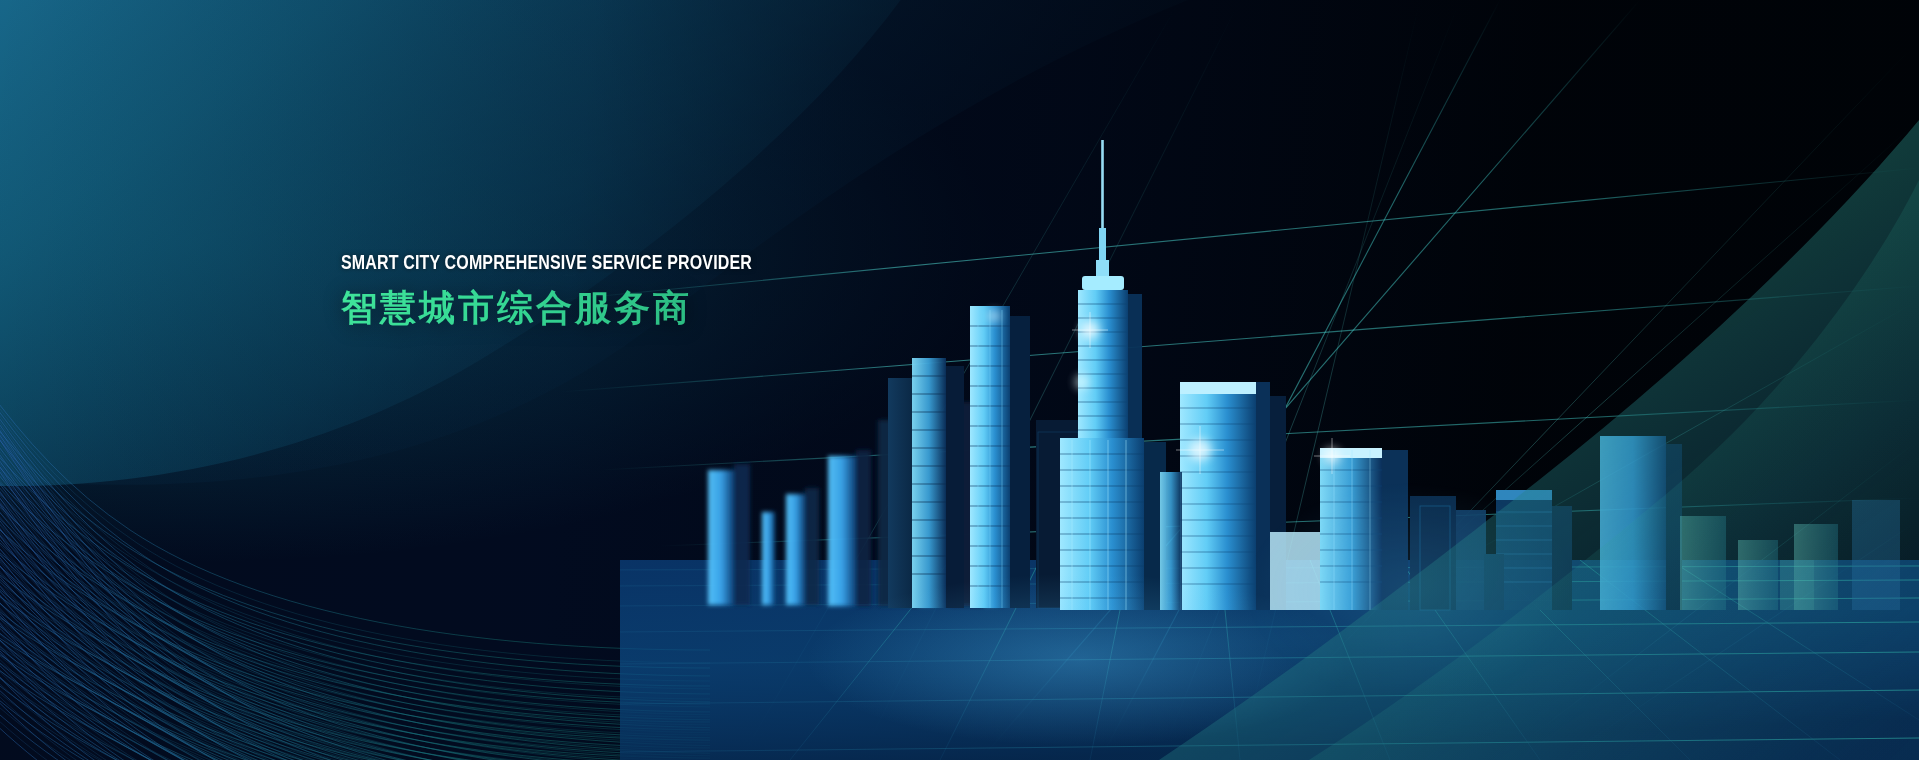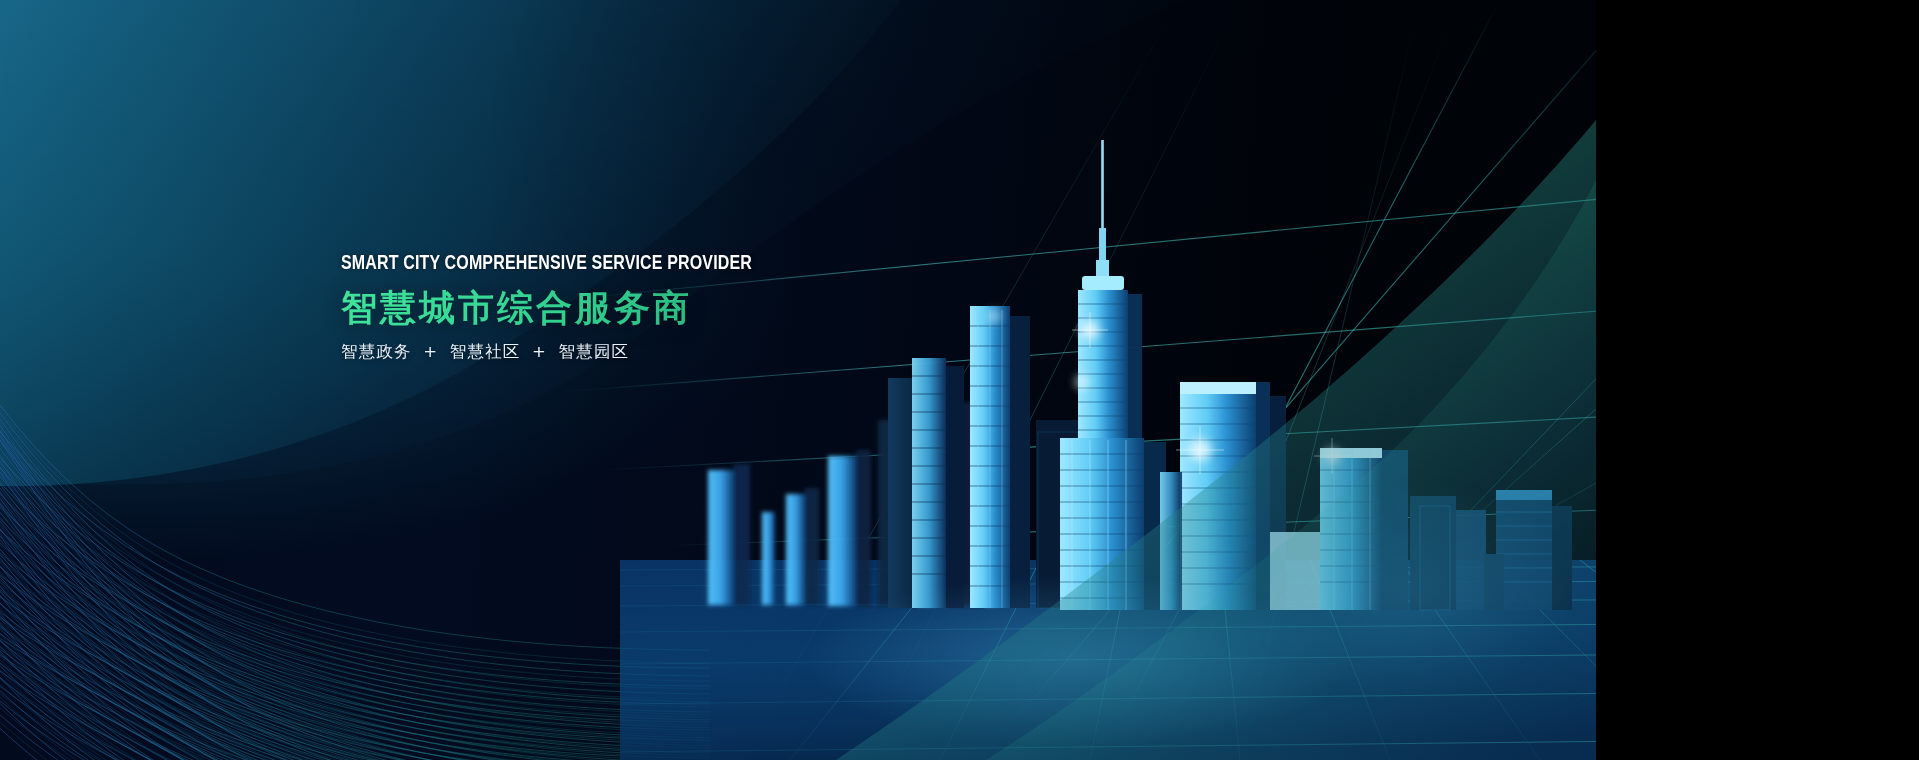--- a/index.html
+++ b/index.html
@@ -5,21 +5,21 @@
 <style>
   * { margin:0; padding:0; box-sizing:border-box; }
   html,body{
     width:1919px; height:760px;
     background:#000;
     overflow:hidden;
     font-family:"Liberation Sans","DejaVu Sans",sans-serif;
   }
   .banner{
     position:relative;
-    width:1596px; height:760px;
+    width:1919px; height:760px;
     overflow:hidden;
     background:#020d24;
   }
   .layer{ position:absolute; inset:0; }
 
   
   .sky-base{
     background:
       radial-gradient(120% 95% at 74% 88%, rgba(10,60,120,0.55) 0%, rgba(4,20,52,0.0) 55%),
       radial-gradient(90% 80% at 18% 8%, #15537d 0%, #0d3f69 22%, #072a4e 44%, #04173a 68%, #020e26 100%),
@@ -514,22 +514,15 @@
         <stop offset="1" stop-color="#1d7f8c" stop-opacity="0.0"></stop>
       </linearGradient>
     </defs>
     <path d="M760,0 L760,640 L0,640 C120,560 240,470 380,360 C520,250 660,120 760,0 Z" fill="url(#gc)"></path>
     <path d="M760,60 L760,640 L150,640 C260,570 380,480 500,380 C620,282 710,160 760,60 Z" fill="url(#gc2)"></path>
   </svg>
 
   <div class="text-block">
     <div class="eyebrow">SMART CITY COMPREHENSIVE SERVICE PROVIDER</div>
     <div class="headline">智慧城市综合服务商</div>
-    <div class="subline">
-      <span>智慧政务</span>
-      <span class="plus">+</span>
-      <span>智慧社区</span>
-      <span class="plus">+</span>
-      <span>智慧园区</span>
-    </div>
   </div>
 
 </div>
 
 </body></html>

